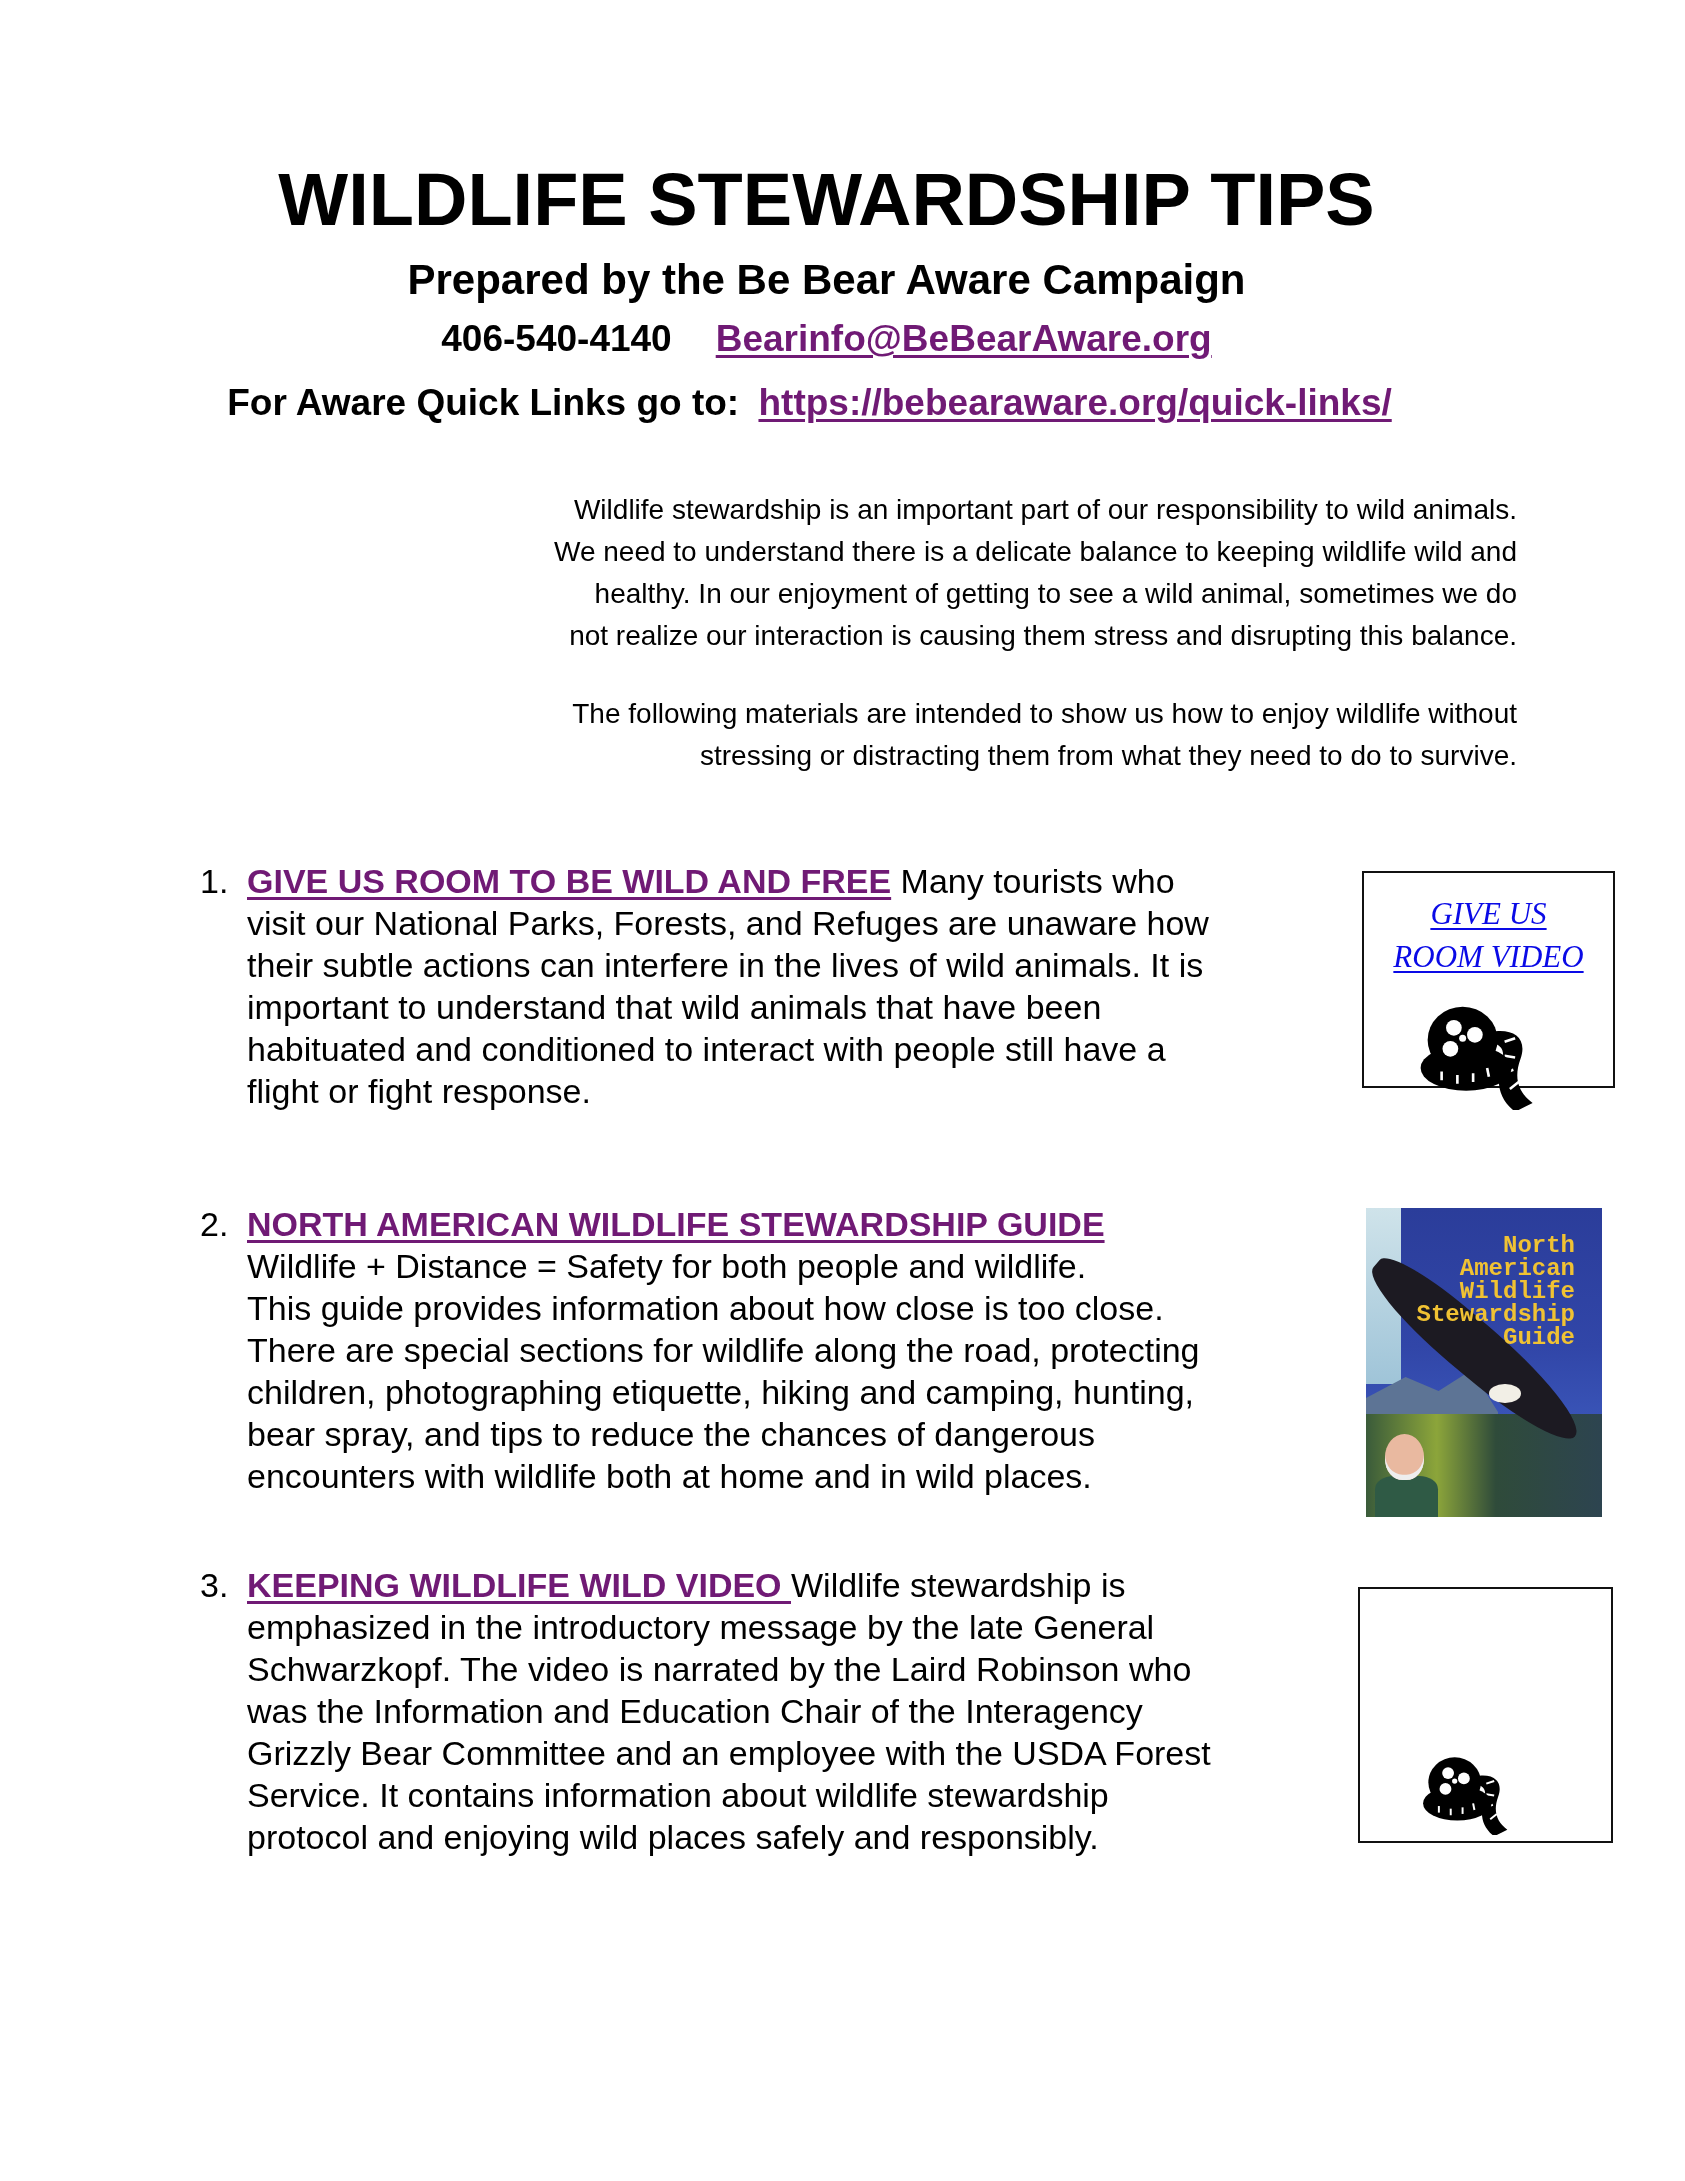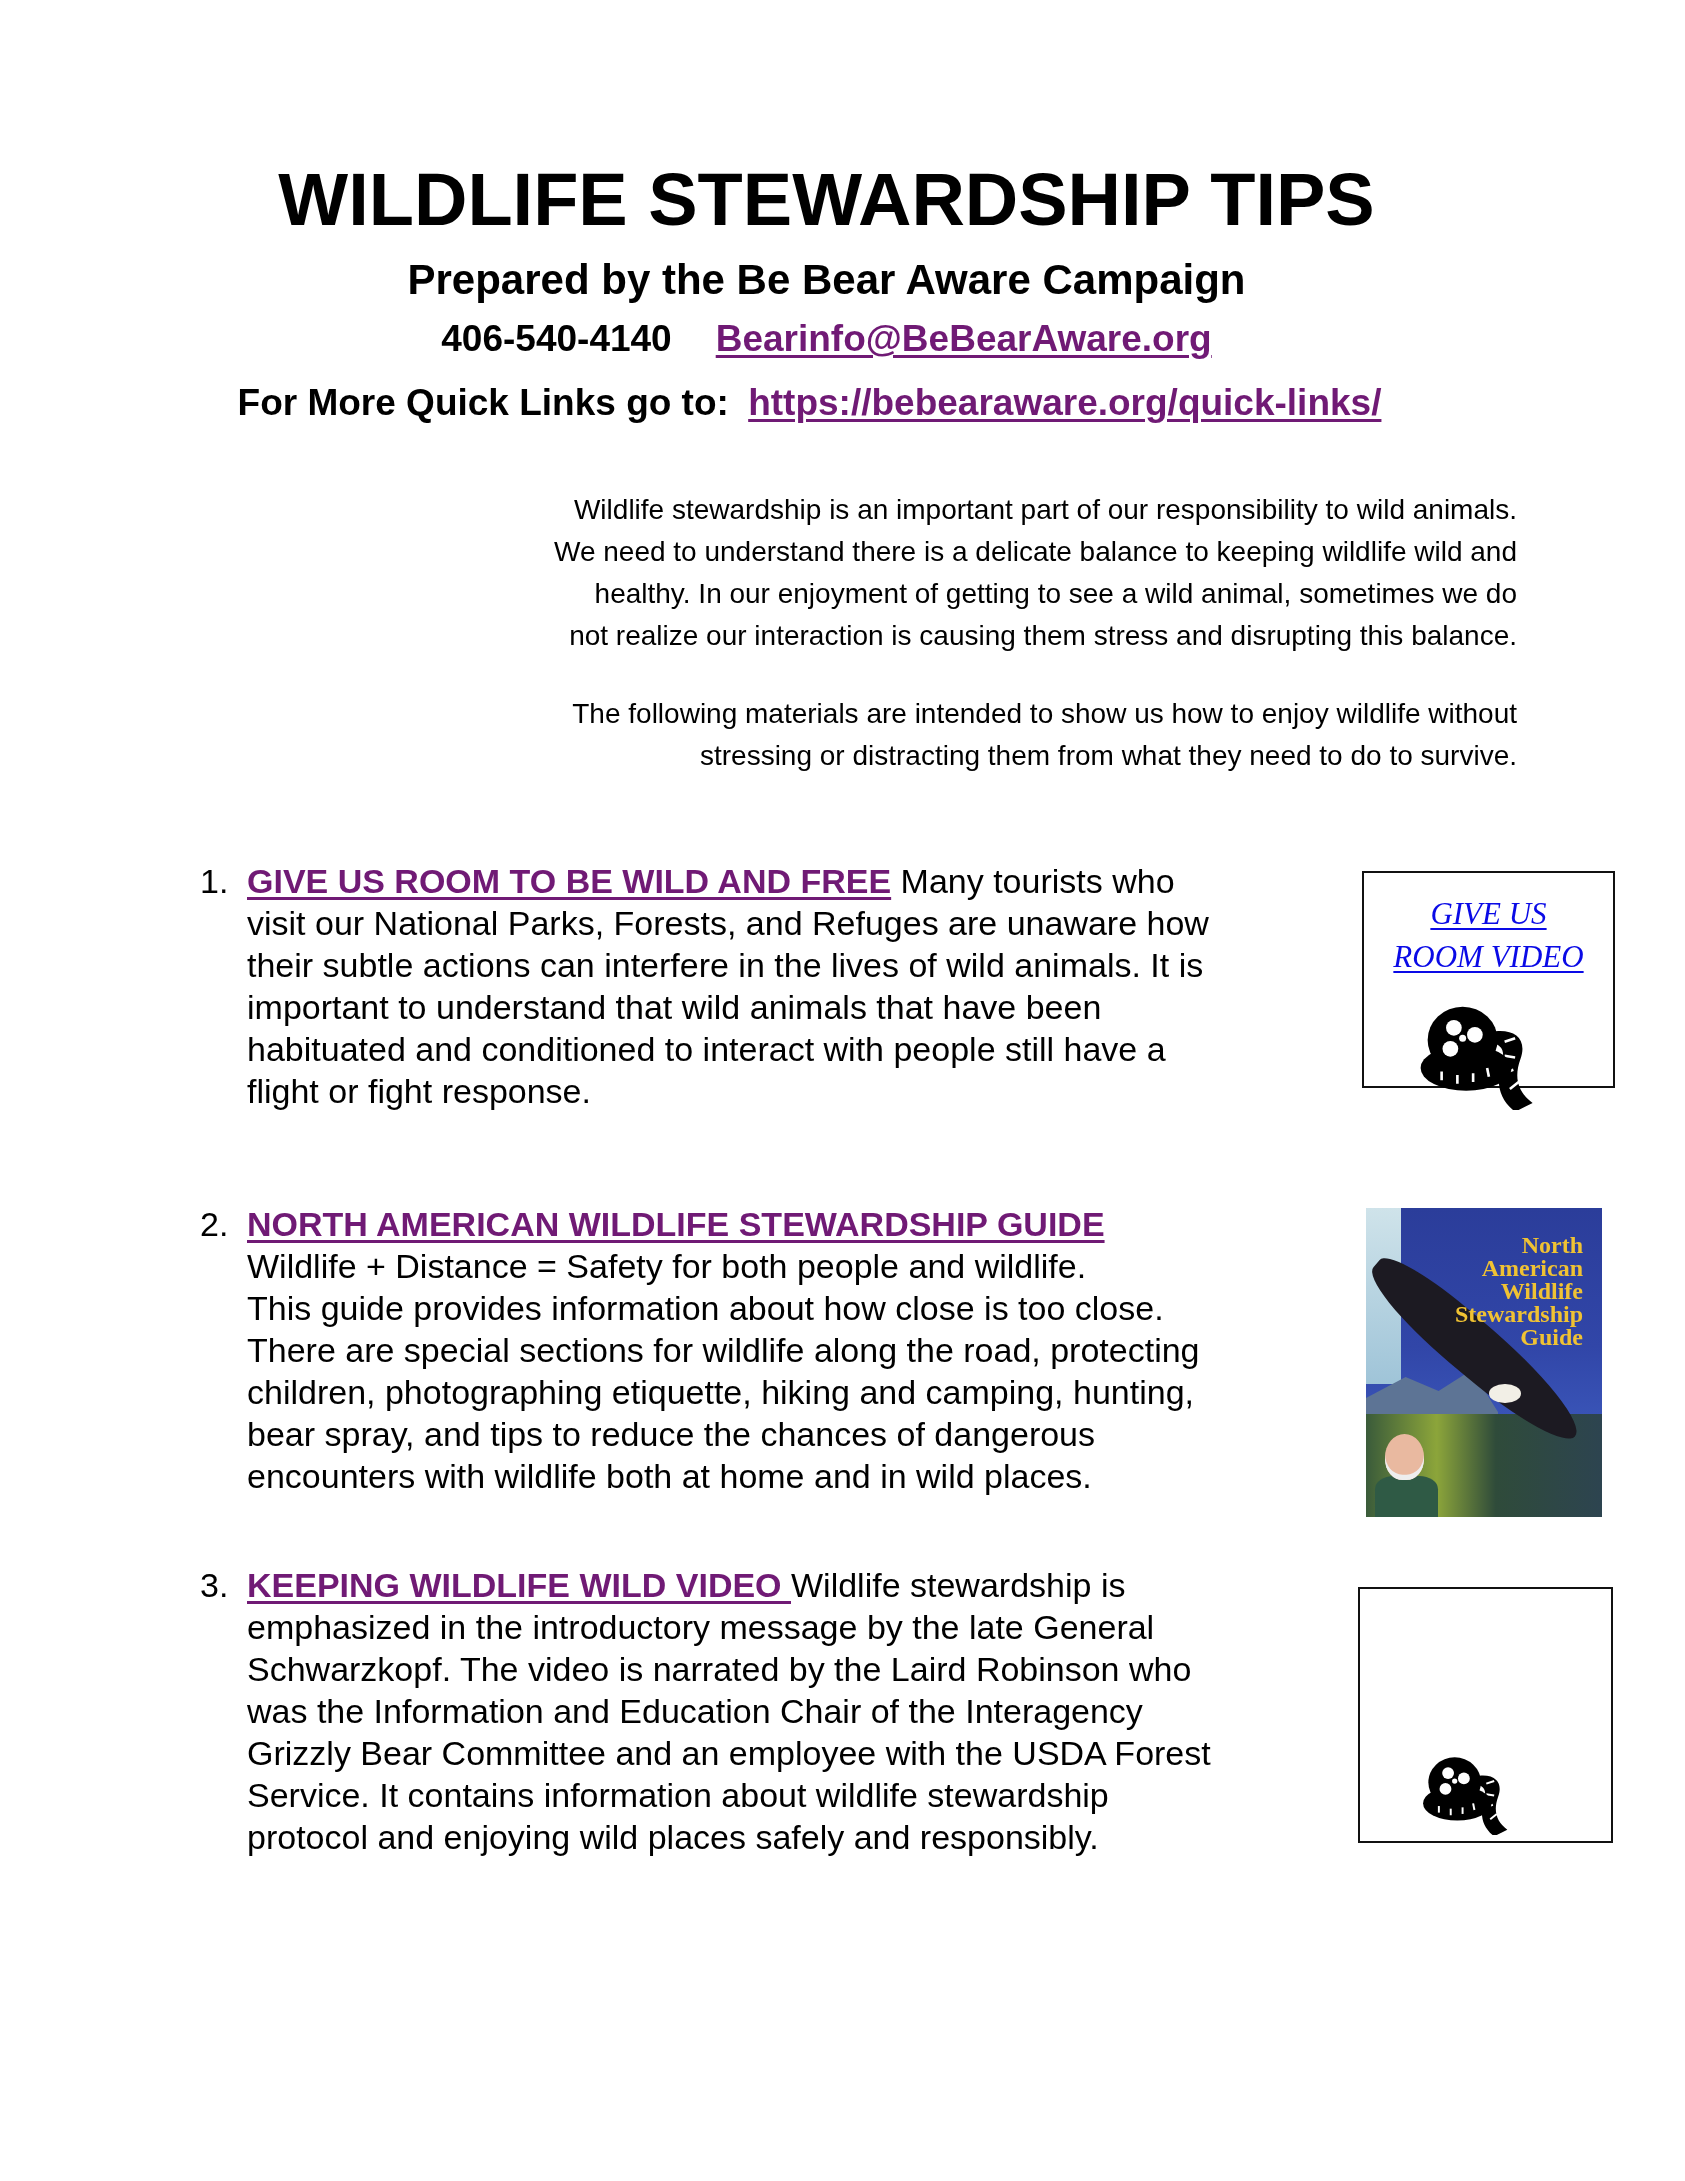--- a/index.html
+++ b/index.html
@@ -43,33 +43,33 @@
   #cover .mtn { position: absolute; left: 0; top: 162px; width: 132px; height: 70px; background: #5d7495;
                clip-path: polygon(0 40%, 30% 10%, 55% 30%, 80% 0, 100% 60%, 100% 100%, 0 100%); }
   #cover .trees { position: absolute; left: 0; top: 206px; width: 236px; height: 105px;
                   background: linear-gradient(90deg, #3a5b3a 0%, #8ca53a 30%, #2f4b3a 55%, #2d4450 100%); }
   #cover .eagle-wing { position: absolute; left: 8.8px; top: 31px; width: 263px; height: 53px; background: #1c1a22;
                        transform: rotate(40deg); transform-origin: left center; border-radius: 40% 60% 50% 50%; }
   #cover .eagle-head { position: absolute; left: 123px; top: 176px; width: 32px; height: 19.3px; background: #f2efe6; border-radius: 50%; }
   #cover .person { position: absolute; left: 8.8px; top: 226px; width: 61px; height: 79px; }
   #cover .person .face { position: absolute; left: 10.5px; top: 0; width: 39px; height: 46px; background: #e9b9a0; border-radius: 50% 50% 45% 45%; box-shadow: 0 -5.3px 0 #eeeeee inset; }
   #cover .person .coat { position: absolute; left: 0; top: 42px; width: 63px; height: 44px; background: #2f5a45; border-radius: 30% 30% 0 0; }
-  #cover .ctitle { position: absolute; right: 19px; top: 26px; text-align: right; color: #f0c233;
-                   font-family: Liberation Serif, serif; font-weight: bold; font-size: 24px; line-height: 23px; white-space: pre-line; }
+  #cover .ctitle { position: absolute; right: 27px; top: 26px; text-align: right; color: #f0c233;
+                   font-family: Liberation Mono, monospace; font-weight: bold; font-size: 24px; line-height: 23px; white-space: pre-line; }
 </style>
 </head>
 <body>
 
 <div id="title" class="center-line">WILDLIFE STEWARDSHIP TIPS</div>
 <div id="subtitle" class="center-line">Prepared by the Be Bear Aware Campaign</div>
 <div id="contact" class="center-line">
   <span>406-540-4140</span><span class="gap"></span><a>Bearinfo@BeBearAware.org</a>
 </div>
 <div id="quick" class="center-line">
-  <span>For More Quick Links go to:</span><span class="gap"></span><a>https://bebearaware.org/quick-links/</a>
+  <span>For Aware Quick Links go to:</span><span class="gap"></span><a>https://bebearaware.org/quick-links/</a>
 </div>
 
 <div id="intro1" class="para">Wildlife stewardship is an important part of our responsibility to wild animals.
 We need to understand there is a delicate balance to keeping wildlife wild and
 healthy.  In our enjoyment of getting to see a wild animal, sometimes we do
 not realize our interaction is causing them stress and disrupting this balance.</div>
 <div id="intro2" class="para">The following materials are intended to show us how to enjoy wildlife without
 stressing or distracting them from what they need to do to survive.</div>
 
 <div id="item1" class="item">

